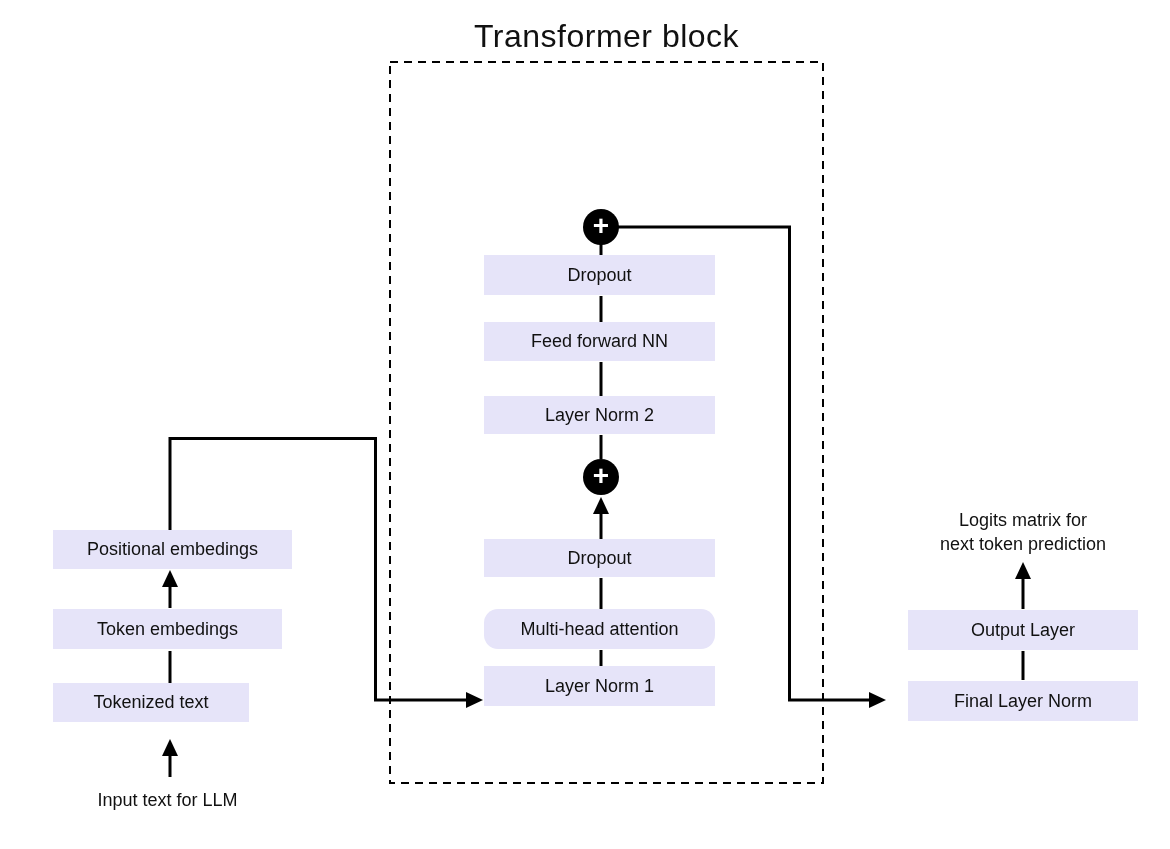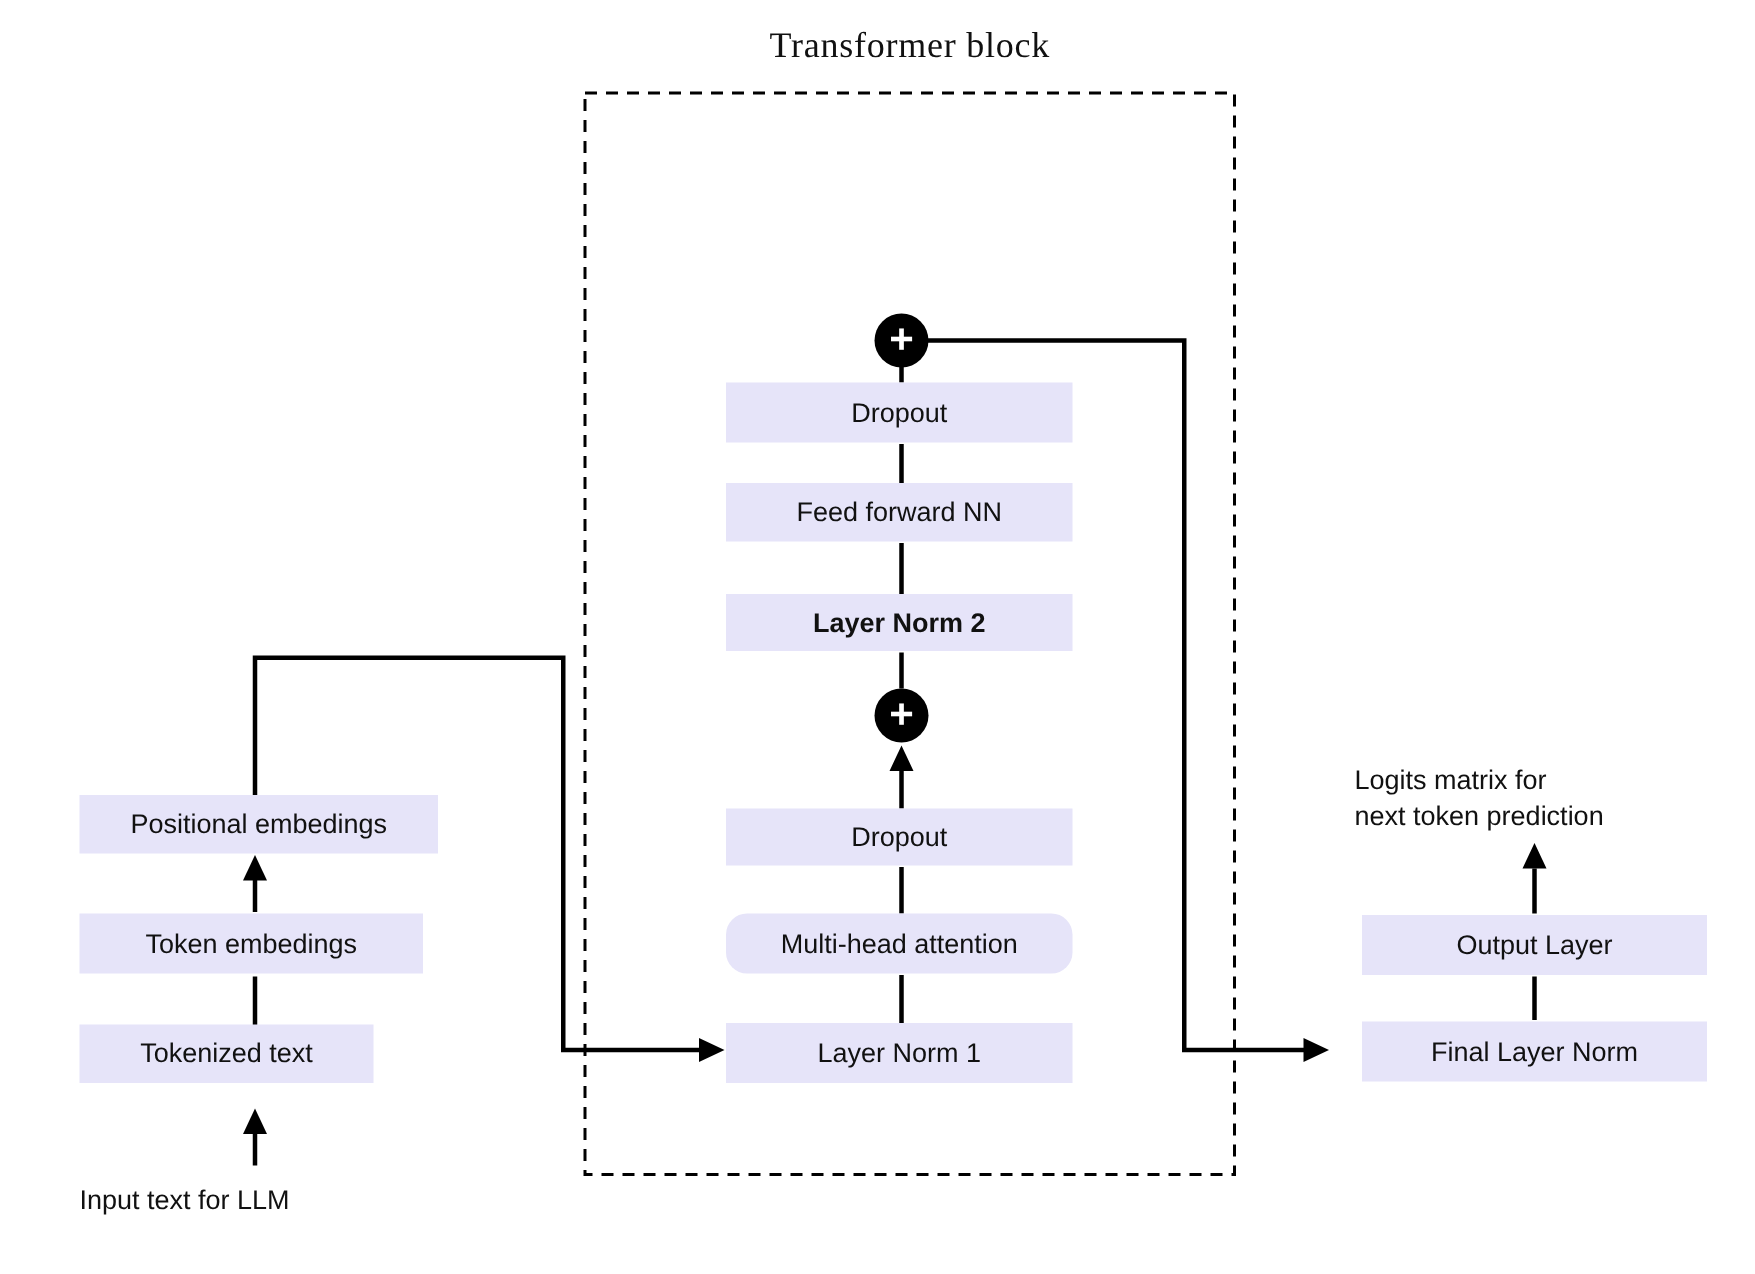--- a/index.html
+++ b/index.html
@@ -27,54 +27,55 @@
     width: 1170px; height: 849px;
   }
   .conn { stroke: var(--line); stroke-width: 3; fill: none; }
   .head { fill: var(--line); stroke: none; }
   .dashed-border { stroke: var(--line); stroke-width: 2; fill: none; stroke-dasharray: 8 6; }
 
   .block-title {
     position: absolute;
     left: 390px; top: 18px; width: 433px;
     text-align: center;
-    font-family: Liberation Serif, serif;
-    font-size: 24px;
+    font-family: Liberation Sans, sans-serif;
+    font-size: 32px;
     letter-spacing: 0.5px;
     color: var(--text);
     white-space: nowrap;
   }
 
   .node {
     position: absolute;
     background: var(--box-fill);
     display: flex;
     align-items: center;
     justify-content: center;
     font-size: 18px;
     color: var(--text);
     white-space: nowrap;
   }
   
   .n-tok-text { left: 53px; top: 683px; width: 196px; height: 39px; }
   .n-tok-emb  { left: 53px; top: 609px; width: 229px; height: 40px; }
   .n-pos-emb  { left: 53px; top: 530px; width: 239px; height: 39px; }
   
-  .n-ln1      { left: 484px; top: 682px; width: 231px; height: 40px; }
+  .n-ln1      { left: 484px; top: 666px; width: 231px; height: 40px; }
   .n-mha      { left: 484px; top: 609px; width: 231px; height: 40px; border-radius: 14px; }
   .n-drop-b   { left: 484px; top: 539px; width: 231px; height: 38px; }
-  .n-ln2      { left: 484px; top: 396px; width: 231px; height: 38px; font-weight: bold; }
+  .n-ln2      { left: 484px; top: 396px; width: 231px; height: 38px; }
   .n-ffn      { left: 484px; top: 322px; width: 231px; height: 39px; }
   .n-drop-t   { left: 484px; top: 255px; width: 231px; height: 40px; }
   
   .n-out      { left: 908px; top: 610px; width: 230px; height: 40px; }
   .n-final    { left: 908px; top: 681px; width: 230px; height: 40px; }
 
   .caption {
     position: absolute;
+    text-align: center;
     font-size: 18px;
     color: var(--text);
     line-height: 24px;
   }
   .caption-input  { left: 53px;  top: 788px; width: 229px; }
   .caption-logits { left: 903px; top: 508px; width: 240px; white-space: pre-line; }
 
   .add-circle {
     position: absolute;
     width: 36px; height: 36px;

